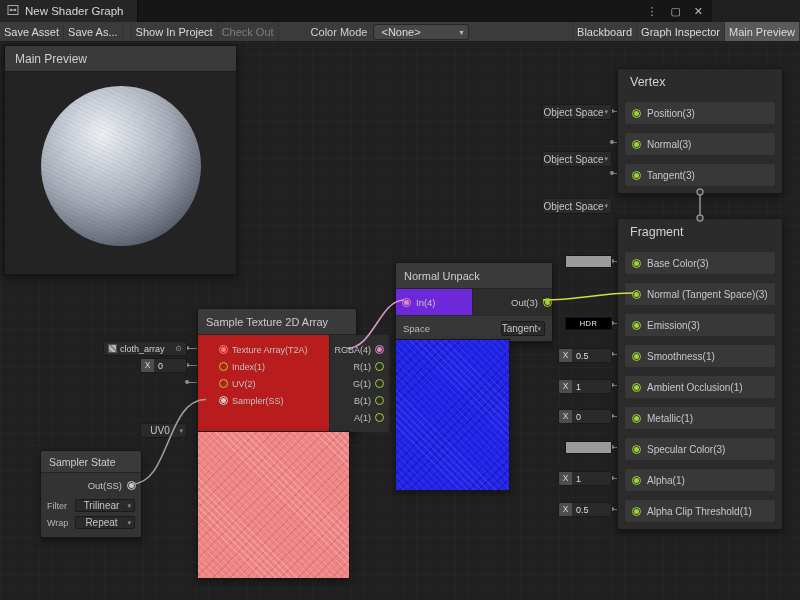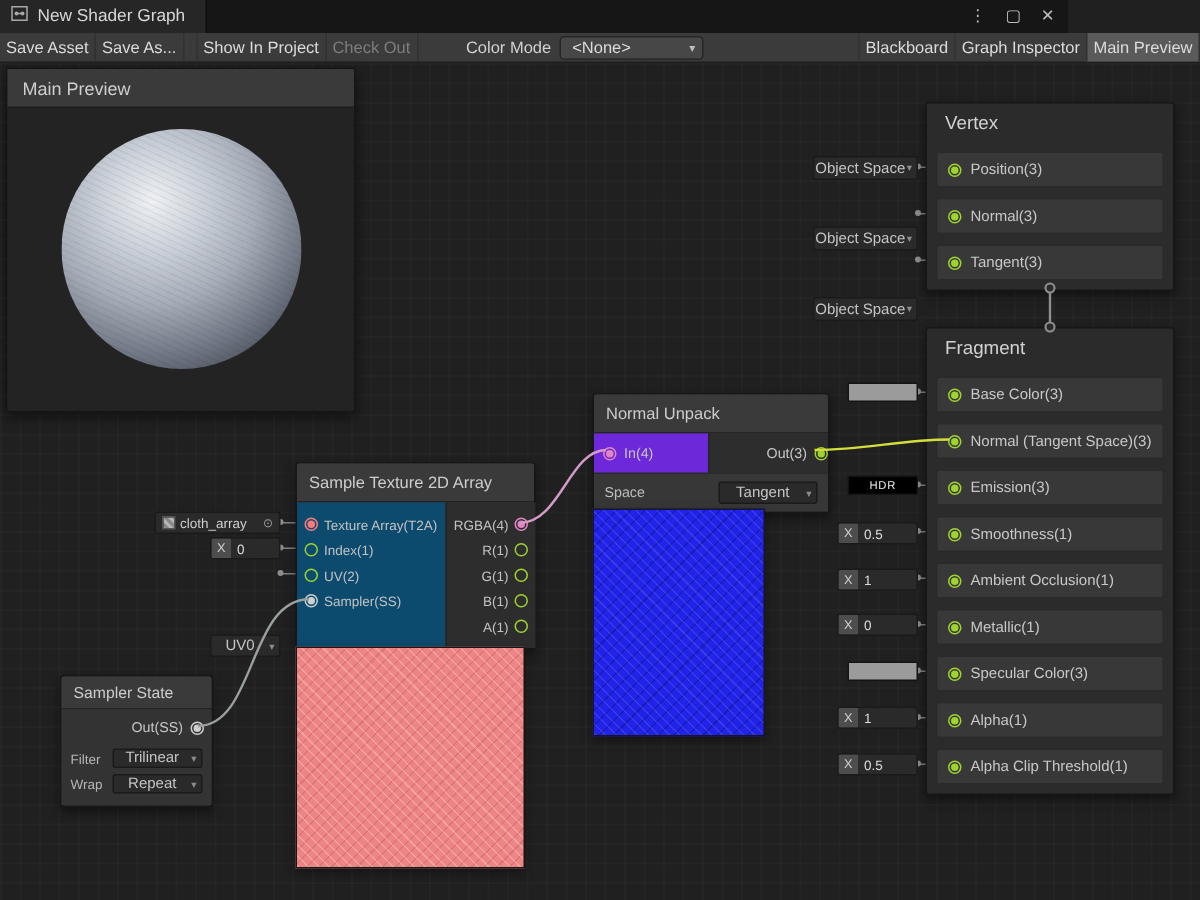--- a/index.html
+++ b/index.html
@@ -49,31 +49,31 @@
 
   
   .stack { background:#2b2b2b; padding-bottom:6px; }
   .stack-title { height:26px; line-height:26px; padding-left:12px; font-size:12.5px; color:#d2d2d2; }
   .stack-rows { padding:6px 6px 0 6px; }
   .stack-row { height:24px; margin-bottom:7px; background:#383838; border:1px solid #2a2a2a; border-radius:2px; display:flex; align-items:center; gap:6px; padding-left:7px; font-size:10px; color:#c8c8c8; }
   .stack-row:last-child { margin-bottom:0; }
 
   
   .sample-body { display:flex; }
-  .sample-left { flex:1; background:#0c4a6e; padding:6px 0; }
+  .sample-left { flex:1; background:#b91c1c; padding:6px 16px; }
   .sample-right { width:62px; background:#2d2d2d; padding:6px 0; border-left:1px solid #242424; }
   .iorow { display:flex; align-items:center; height:17px; gap:4px; padding:0 5px; font-size:9px; color:#c2c2c2; white-space:nowrap; }
   .iorow.out { justify-content:flex-end; }
 
   
   .nu-io { display:flex; height:26px; }
   .nu-in { flex:1; background:#6d28d9; display:flex; align-items:center; gap:5px; padding-left:6px; font-size:9.5px; color:#c6c6c6; }
   .nu-out { width:80px; background:#2d2d2d; display:flex; align-items:center; justify-content:flex-end; gap:5px; padding-right:0; font-size:9.5px; color:#c6c6c6; border-left:1px solid #242424; }
   .nu-space { height:26px; background:#373737; display:flex; align-items:center; padding:0 7px; font-size:9.5px; color:#bdbdbd; border-top:1px solid #2a2a2a; }
-  .nu-space .dropdown { margin-left:auto; width:66px; height:15px; }
+  .nu-space .dropdown { margin-left:auto; width:44px; height:15px; }
 
   
   .ss-body { background:#333333; padding-bottom:6px; border-radius:0 0 2px 2px; }
   .ss-out { height:24px; display:flex; align-items:center; justify-content:flex-end; gap:5px; padding-right:5px; font-size:9.5px; color:#c6c6c6; }
   .ss-row { height:17px; display:flex; align-items:center; padding:0 6px; font-size:9px; color:#b5b5b5; }
   .ss-row .dropdown { margin-left:auto; width:60px; height:13px; }
 
   
   .preview { position:absolute; z-index:2; border:1px solid #171717; box-shadow:0 3px 7px rgba(0,0,0,0.4); }
   .pink-tex { background-color:var(--preview-pink,#ee8585);

